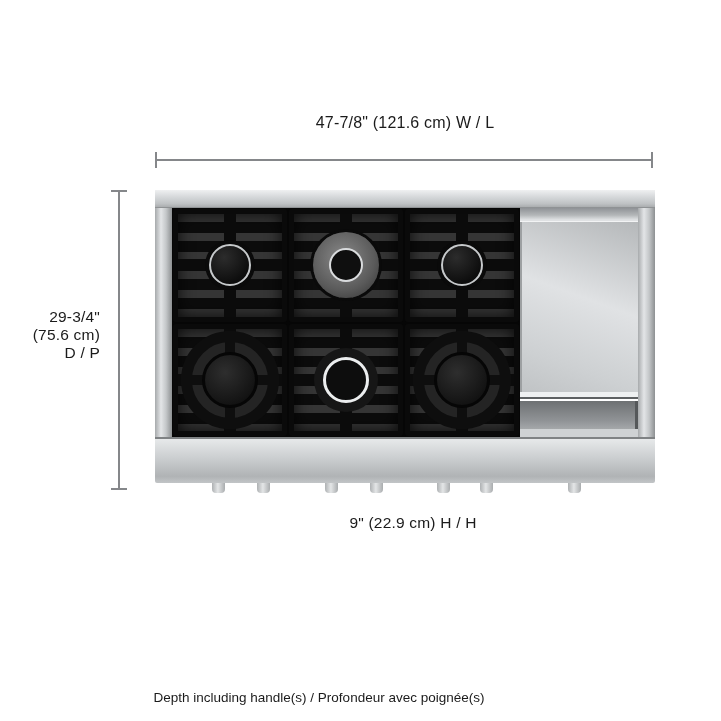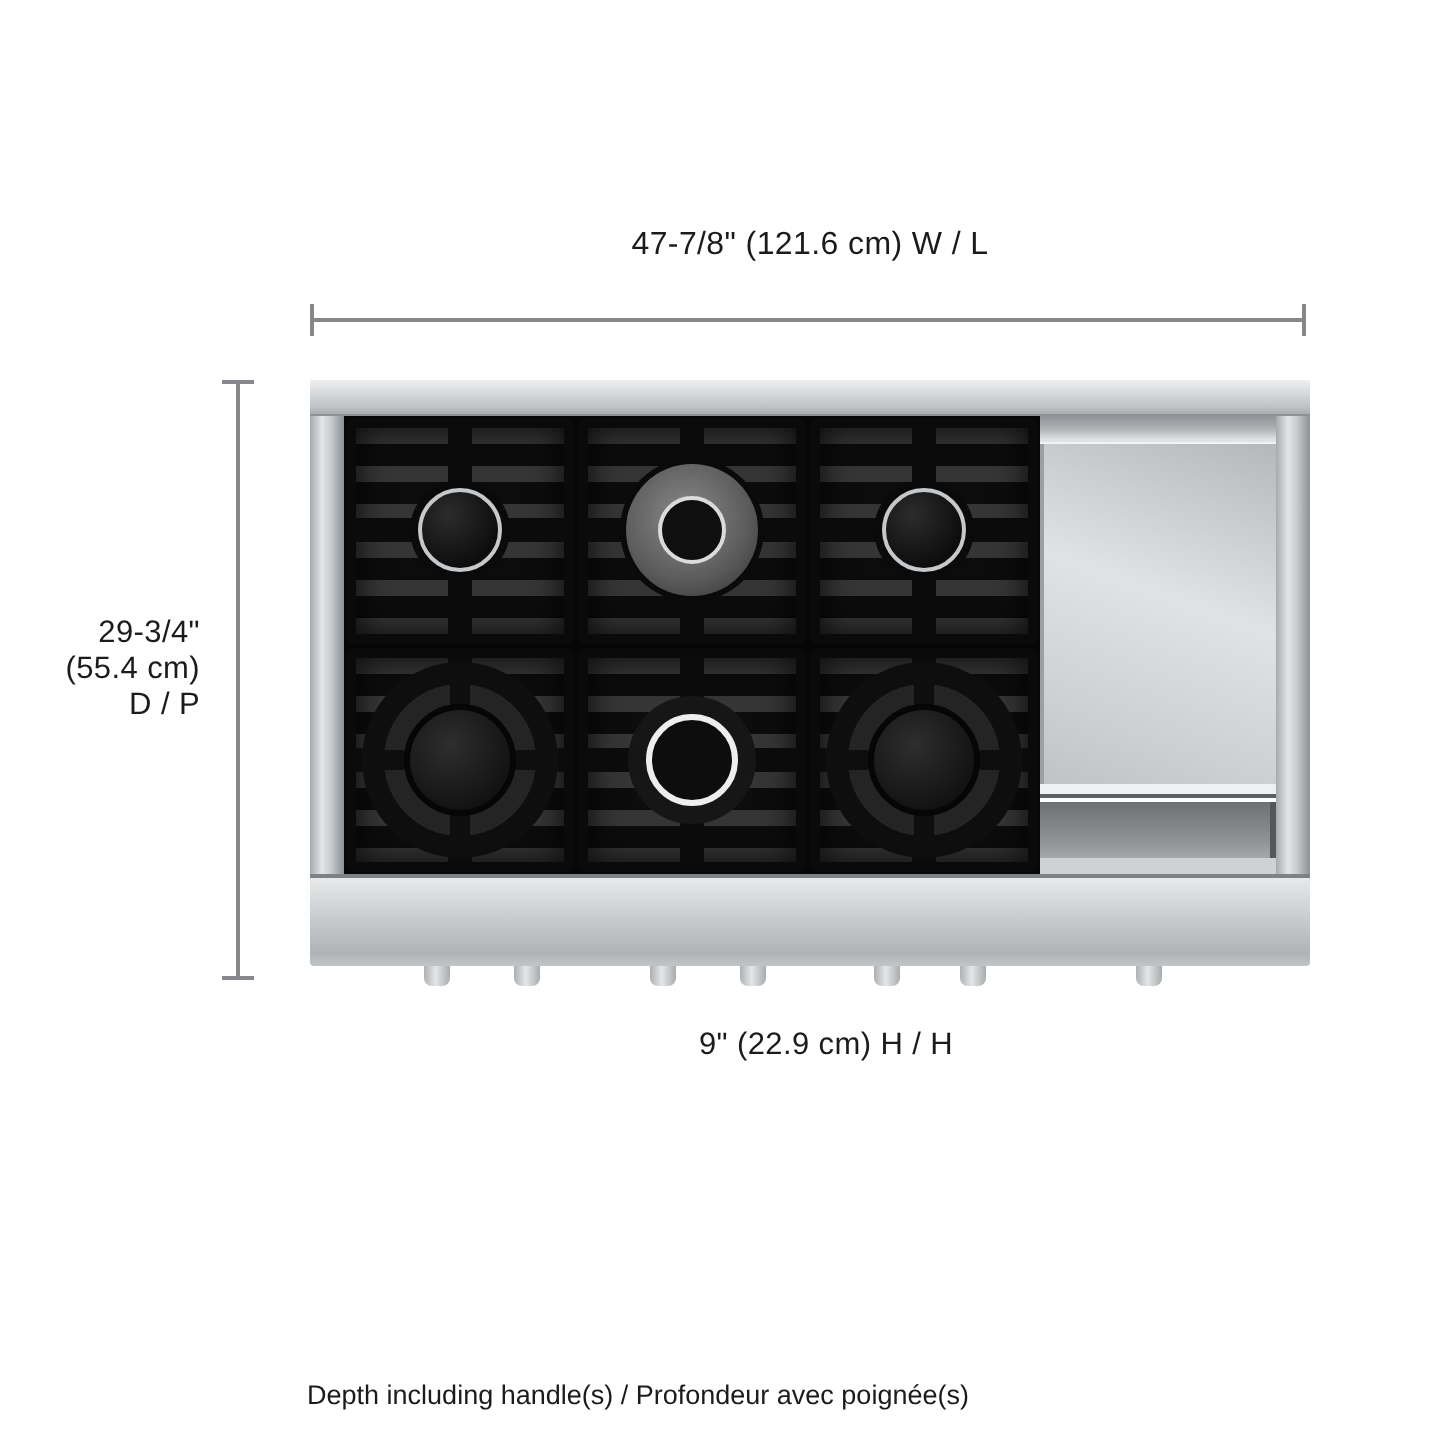--- a/index.html
+++ b/index.html
@@ -96,21 +96,21 @@
 <div class="stage">
 
   <div class="dim-text width-label">47-7/8" (121.6 cm) W / L</div>
   <div class="dim-line-h">
     <div class="tick l"></div>
     <div class="tick r"></div>
   </div>
 
   <div class="dim-text depth-label">
     <div>29-3/4"</div>
-    <div>(55.4 cm)</div>
+    <div>(75.6 cm)</div>
     <div>D / P</div>
   </div>
   <div class="dim-line-v">
     <div class="tick t"></div>
     <div class="tick b"></div>
   </div>
 
   <div class="unit">
     <div class="top-strip"></div>
     <div class="rail left"></div>

